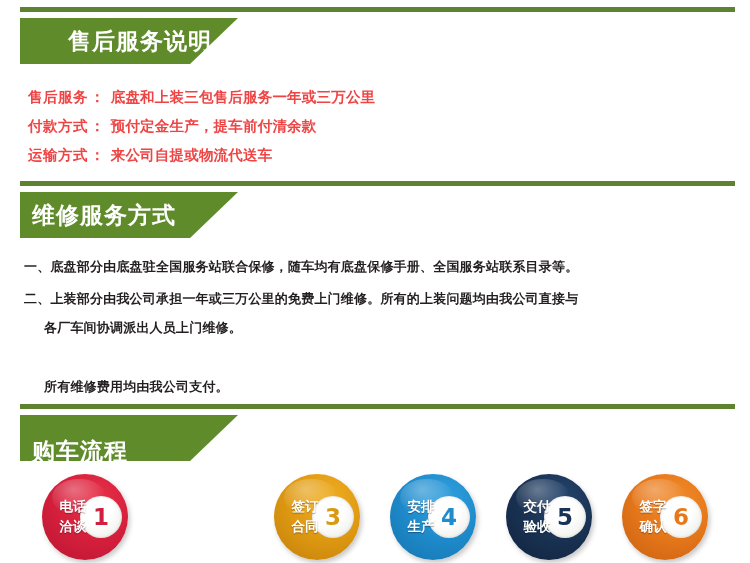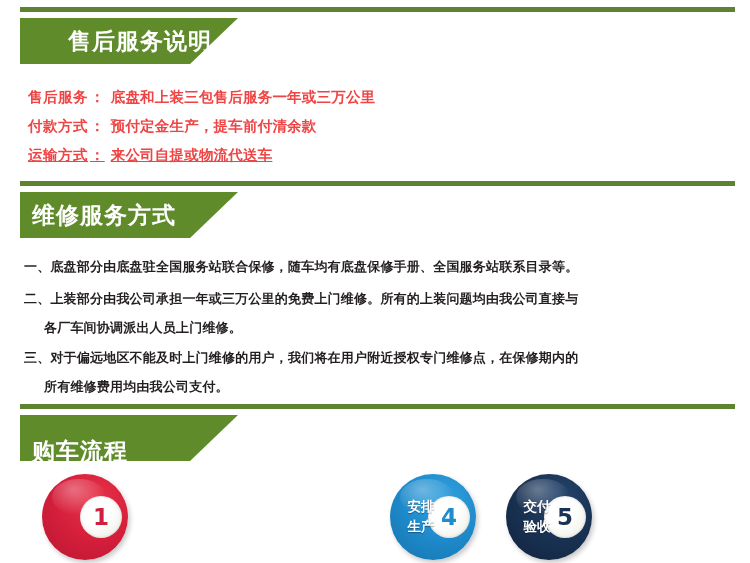--- a/index.html
+++ b/index.html
@@ -159,64 +159,83 @@
     <div class="banner" style="top:18px;"></div>
     <div class="banner-text" style="left:20px; top:18px;padding-left:48px;">售后服务说明</div>
   </div>
 
   <div class="body-line" style="top:88px;">
     <span class="lbl">售后服务</span><span class="sep">：</span><span>底盘和上装三包售后服务一年或三万公里</span>
   </div>
   <div class="body-line" style="top:117px;text-align:center;">
     <span class="lbl">付款方式</span><span class="sep">：</span><span>预付定金生产，提车前付清余款</span>
   </div>
-  <div class="body-line" style="top:146px;text-decoration:underline;">
+  <div class="body-line" style="top:146px;">
     <span class="lbl">运输方式</span><span class="sep">：</span><span>来公司自提或物流代送车</span>
   </div>
 
   <div class="section" style="top:0;">
     <div class="rule" style="top:181px;"></div>
     <div class="banner" style="top:192px;"></div>
     <div class="banner-text" style="left:20px; top:192px;">维修服务方式</div>
   </div>
 
   <div class="para-line" style="top:258px;">一、底盘部分由底盘驻全国服务站联合保修，随车均有底盘保修手册、全国服务站联系目录等。</div>
   <div class="para-line" style="top:290px;">二、上装部分由我公司承担一年或三万公里的免费上门维修。所有的上装问题均由我公司直接与</div>
   <div class="para-line indent" style="top:319px;">各厂车间协调派出人员上门维修。</div>
-  <div class="para-line" style="top:349px;">三、对于偏远地区不能及时上门维修的用户，我们将在用户附近授权专门维修点，在保修期内的</div>
   <div class="para-line indent" style="top:378px;">所有维修费用均由我公司支付。</div>
 
   <div class="section" style="top:0;">
     <div class="rule" style="top:404px;"></div>
     <div class="banner" style="top:415px;"></div>
     <div class="banner-text" style="left:20px; top:428px;">购车流程</div>
   </div>
 
   <div class="flow">
 
     <div class="step c-red" style="left:42px;">
       <div class="glare"></div>
+      <div class="step-label">
+        <span>电话</span>
+        <span>洽谈</span>
+      </div>
       <div class="step-num n-red">1</div>
     </div>
 
 
+    <div class="step c-gold" style="left:274px;">
+      <div class="glare"></div>
+      <div class="step-label">
+        <span>签订</span>
+        <span>合同</span>
+      </div>
+      <div class="step-num n-gold">3</div>
+    </div>
 
     <div class="step c-blue" style="left:390px;">
       <div class="glare"></div>
       <div class="step-label">
         <span>安排</span>
         <span>生产</span>
       </div>
       <div class="step-num n-blue">4</div>
     </div>
 
     <div class="step c-navy" style="left:506px;">
       <div class="glare"></div>
       <div class="step-label">
         <span>交付</span>
         <span>验收</span>
       </div>
       <div class="step-num n-navy">5</div>
     </div>
 
+    <div class="step c-orange" style="left:622px;">
+      <div class="glare"></div>
+      <div class="step-label">
+        <span>签字</span>
+        <span>确认</span>
+      </div>
+      <div class="step-num n-orange">6</div>
+    </div>
 
   </div>
 </div>
 
 </body></html>

